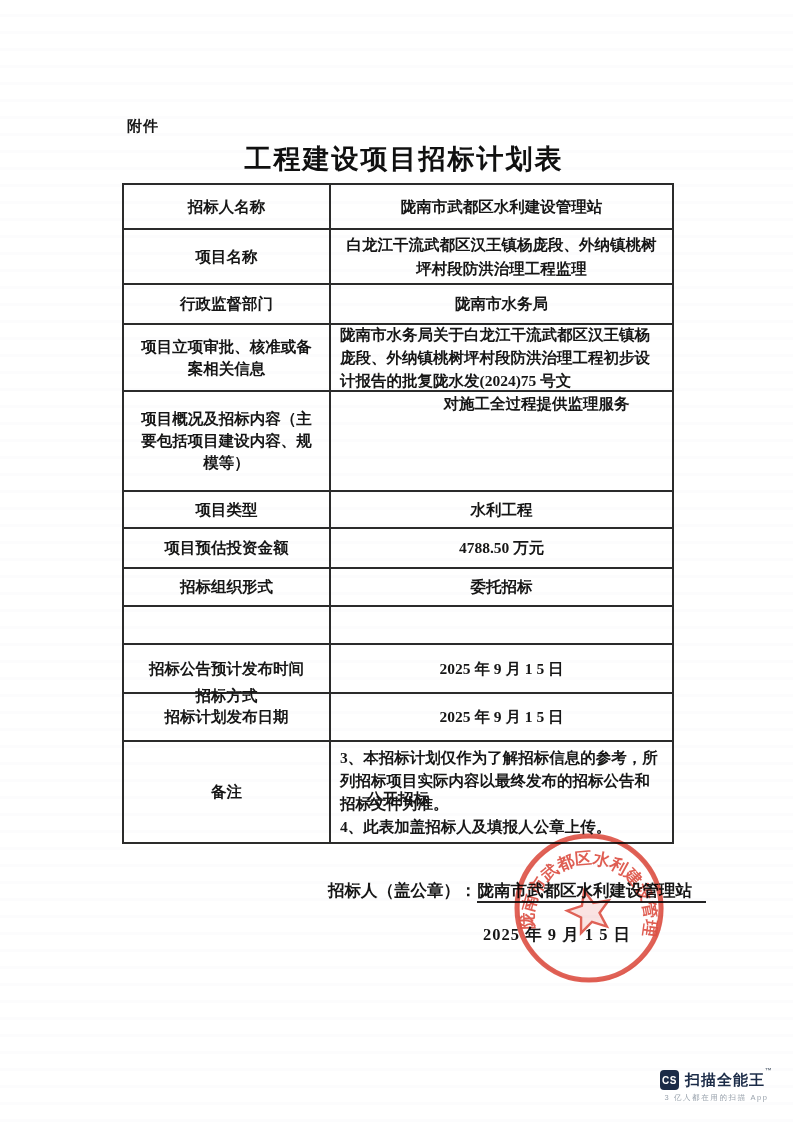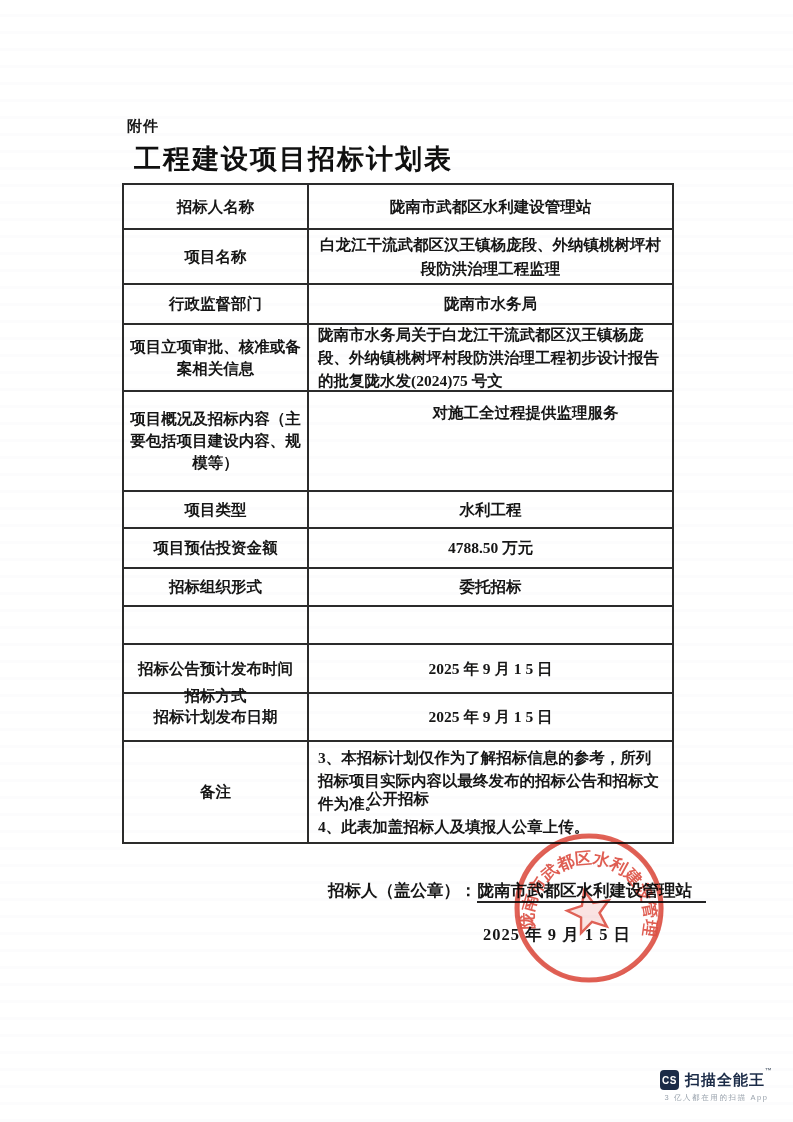--- a/index.html
+++ b/index.html
@@ -11,48 +11,48 @@
     background-image:repeating-linear-gradient(180deg,#ffffff 0 14px,#fcfcfd 14px 17px);
     font-family:"Liberation Serif","DejaVu Serif",serif;
     color:#161616;
     overflow:hidden;
   }
   .attachment-label{
     position:absolute;left:127px;top:117px;
     font-size:15px;font-weight:600;letter-spacing:1px;
   }
   .doc-title{
-    position:absolute;left:134px;top:141px;width:552px;
-    margin:0;text-align:left;
+    position:absolute;left:128px;top:141px;width:552px;
+    margin:0;text-align:center;
     font-size:27px;font-weight:700;letter-spacing:2px;color:#101010;
   }
   .tbl{
     position:absolute;left:122px;top:183px;width:548px;
     border:2px solid #2b2b2b;
     background:transparent;
   }
   .t-row{display:flex;border-bottom:2px solid #2b2b2b;}
   .t-row:last-child{border-bottom:none;}
   .t-label{
     width:173px;flex:0 0 173px;
     border-right:2px solid #2b2b2b;
     display:flex;align-items:center;justify-content:center;
     text-align:center;
-    padding:2px 5px;
+    padding:2px 16px;
     font-size:15.5px;font-weight:600;line-height:1.42;
   }
   .t-value{
     flex:1;
     display:flex;align-items:center;justify-content:center;
     text-align:center;
     padding:3px 9px;
     font-size:15.5px;font-weight:600;line-height:1.5;
   }
   .t-value.left{justify-content:flex-start;text-align:left;}
-  .t-value.top{align-items:flex-start;padding-top:9px;margin-left:42px;}
+  .t-value.top{align-items:flex-start;padding-top:0;margin-left:42px;}
   .t-value .remark-block{display:block;}
   .footer-sign{
     position:absolute;left:328px;top:880px;
     font-size:16.5px;font-weight:600;white-space:nowrap;
   }
   .sign-name{
     border-bottom:2px solid #242424;
     padding:0 14px 1px 1px;
   }
   .footer-date{

